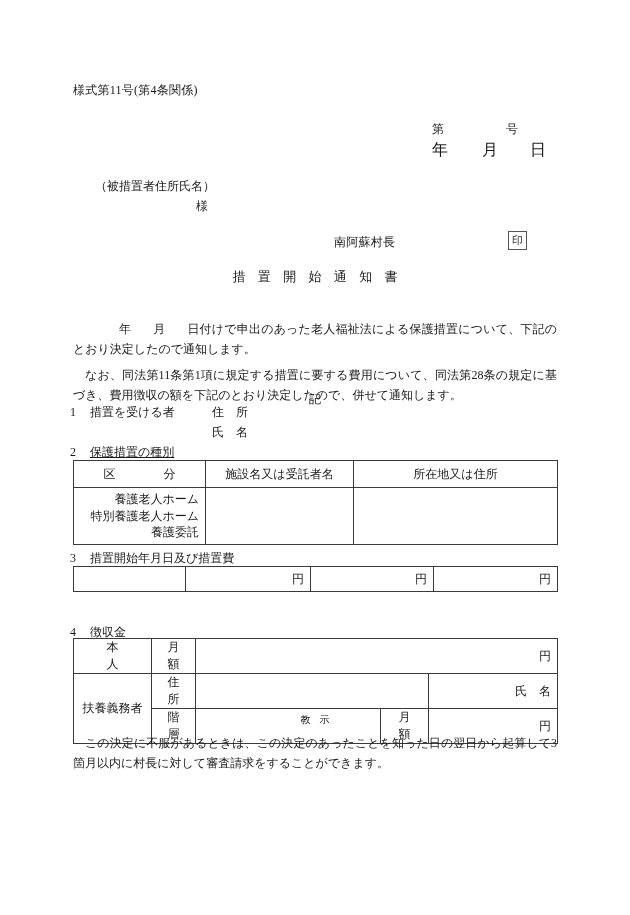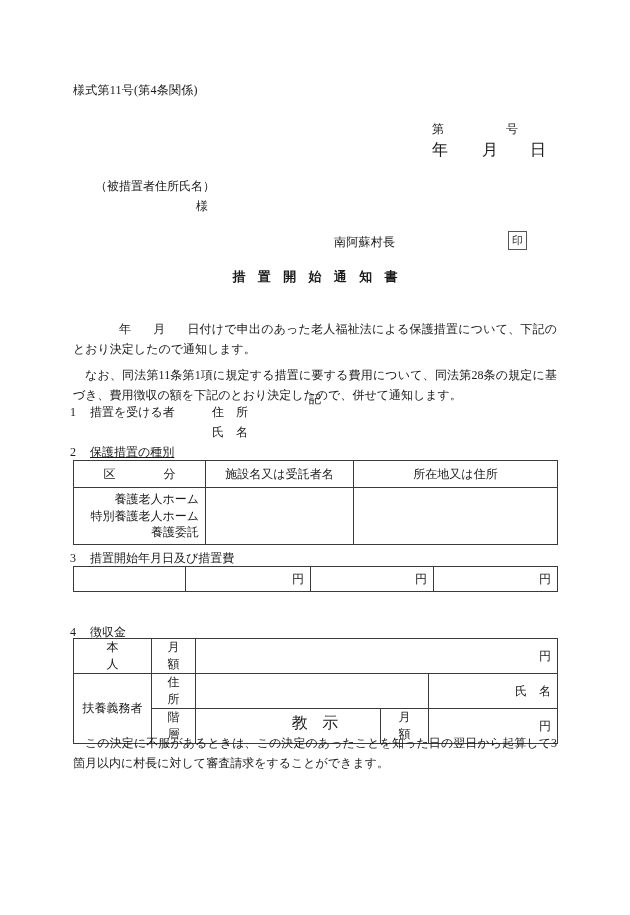--- a/index.html
+++ b/index.html
@@ -72,21 +72,20 @@
   }
 
   
   #doc-title {
     left: 0; top: 268px;
     width: 630px;
     text-align: center;
     font-size: 13px;
     letter-spacing: 0.95em;
     text-indent: 0.95em;
-    font-weight: bold;
   }
 
   
   .para {
     position: absolute;
     font-size: 12px;
     line-height: 20px;
     text-align: justify;
     text-justify: inter-ideograph;
     margin-top: 12px;
@@ -150,21 +149,21 @@
   #table-sochi-hi td { height: 24px; }
 
   #table-choshukin { left: 73px; top: 638px; width: 484px; }
   #table-choshukin td { height: 24px; }
 
   
   #kyoji-heading {
     left: 0; top: 713px;
     width: 630px;
     text-align: center;
-    font-size: 16px;
+    font-size: 10px;
     letter-spacing: 0.9em;
     text-indent: 0.9em;
   }
   #kyoji-text {
     left: 73px; top: 733px;
     width: 484px;
     font-size: 12px;
     line-height: 20px;
     text-align: justify;
     text-justify: inter-ideograph;

